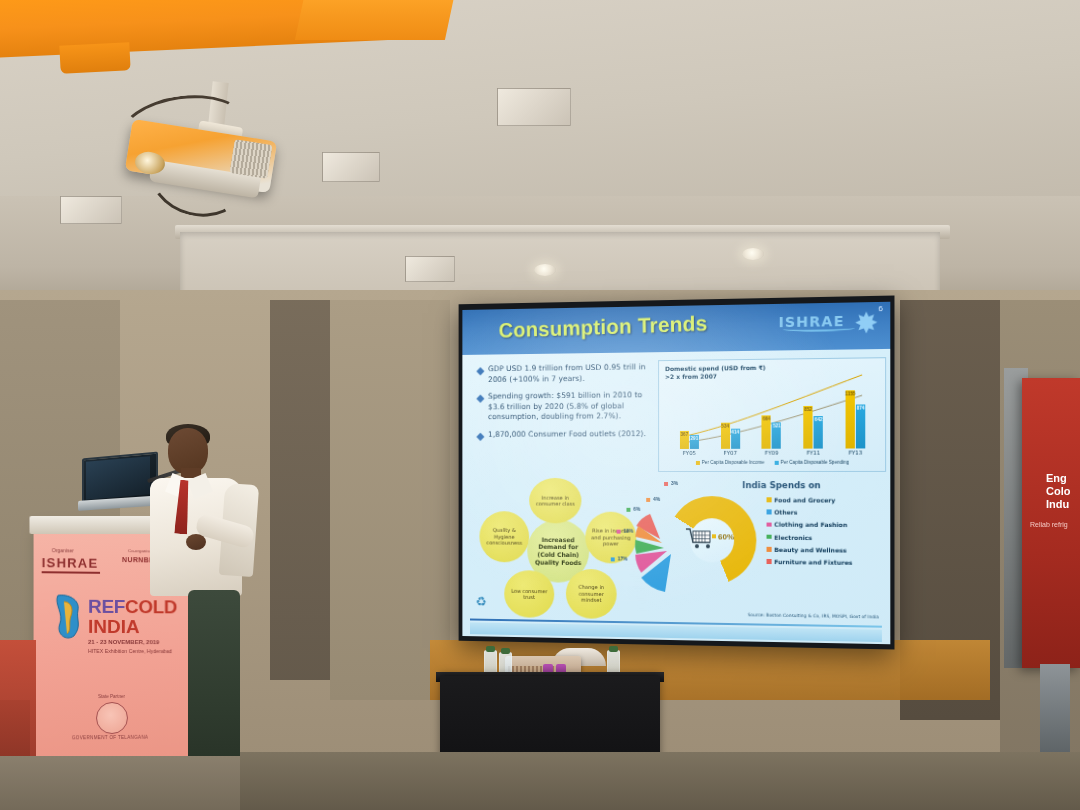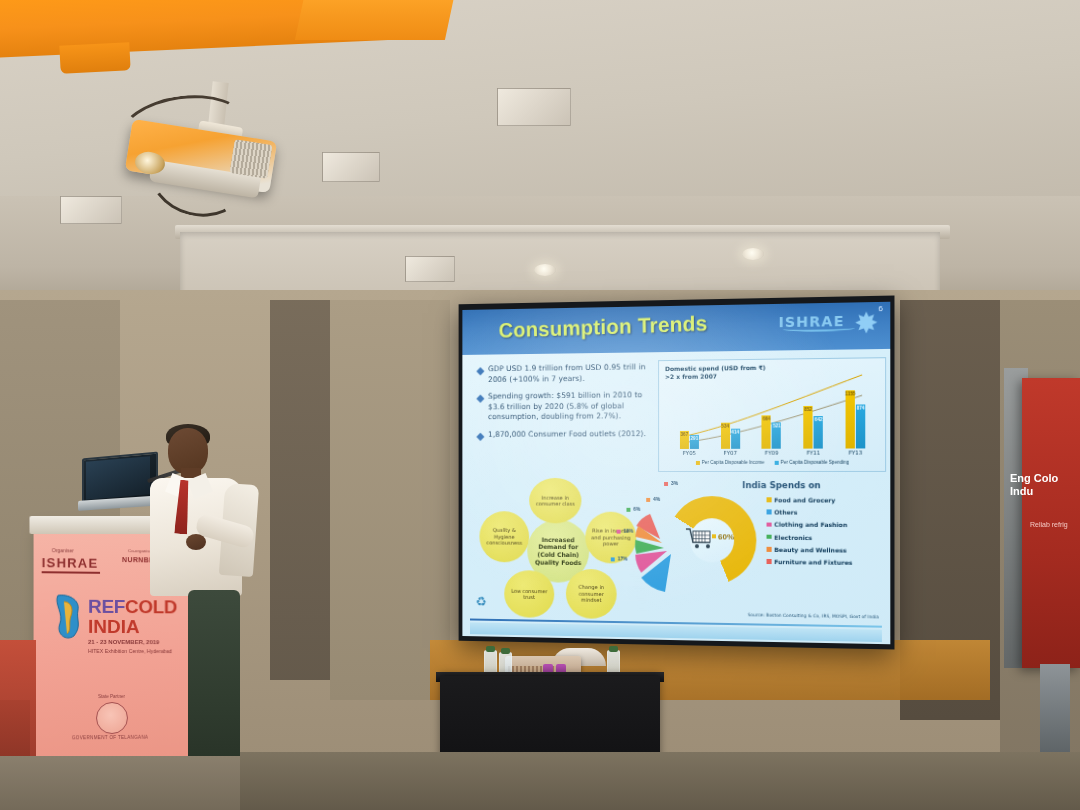--- a/index.html
+++ b/index.html
@@ -261,21 +261,21 @@
     background:linear-gradient(180deg,#efe9e0,#c2b6a6);border-radius:22px 22px 0 0;}
   .pcan{position:absolute;width:10px;height:16px;border-radius:2px;
     background:linear-gradient(180deg,#b54fb0,#7d2f7a);}
 
   
   #banner-r{left:1022px;top:378px;width:58px;height:290px;
     background:linear-gradient(180deg,#c0392b 0%,#a52b20 60%,#8d2219 100%);
     box-shadow:-3px 3px 10px rgba(0,0,0,.4);}
   #banner-photo{left:1004px;top:368px;width:24px;height:300px;
     background:linear-gradient(180deg,#9aa0a4,#5d6468);opacity:.85;}
-  #banner-t1{left:1010px;top:472px;font-size:11px;font-weight:bold;color:#fff;line-height:13px;}
+  #banner-t1{left:1046px;top:472px;font-size:11px;font-weight:bold;color:#fff;line-height:13px;}
   #banner-t2{left:1030px;top:520px;font-size:7px;color:#f4c9c3;line-height:10px;}
   #banner-stand{left:1040px;top:664px;width:30px;height:96px;
     background:linear-gradient(180deg,#8e9498,#5a6063);}
 
   
   #lcab{left:0px;top:640px;width:36px;height:170px;
     background:linear-gradient(180deg,#c44f3a,#8e3427);}
   #lcab2{left:0px;top:700px;width:30px;height:110px;
     background:linear-gradient(180deg,#a8412f,#742a1f);opacity:.9;}
 

